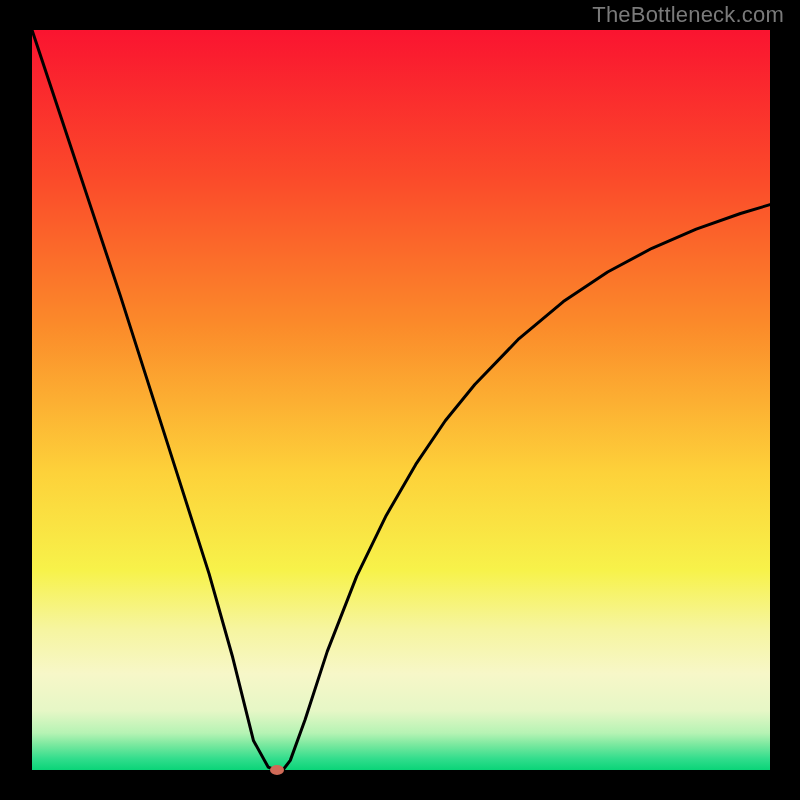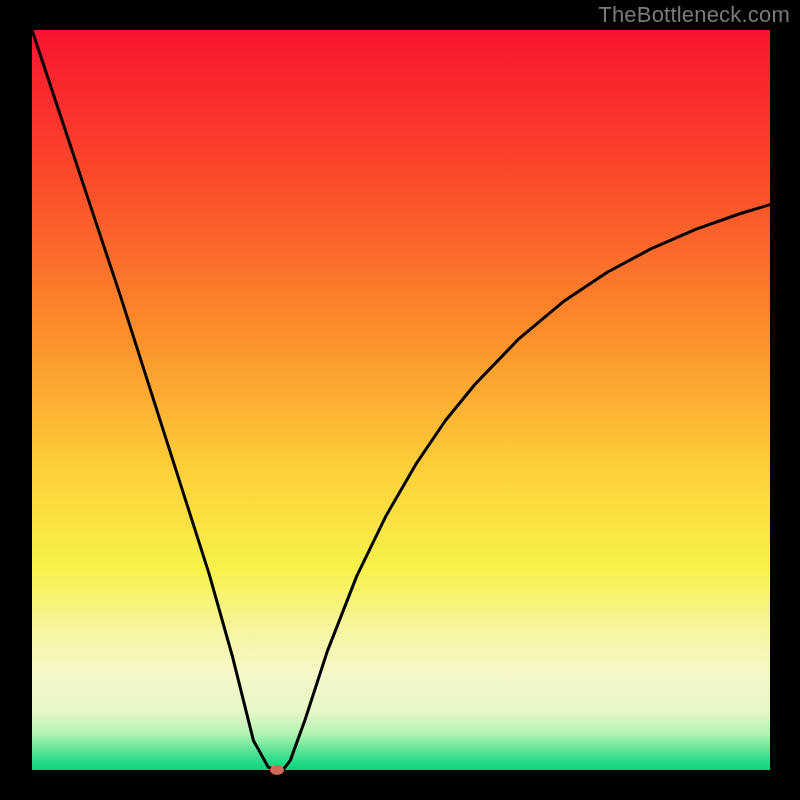--- a/index.html
+++ b/index.html
@@ -12,21 +12,21 @@
     overflow: hidden;
   }
   .wrap {
     position: relative;
     width: 800px;
     height: 800px;
   }
   .attribution {
     position: absolute;
     top: 2px;
-    right: 10px;
+    right: 16px;
     color: #7a7a7a;
     font-size: 22px;
     font-weight: 500;
     letter-spacing: 0.2px;
     z-index: 10;
   }
   svg { display: block; }
 </style>
 </head>
 <body>

